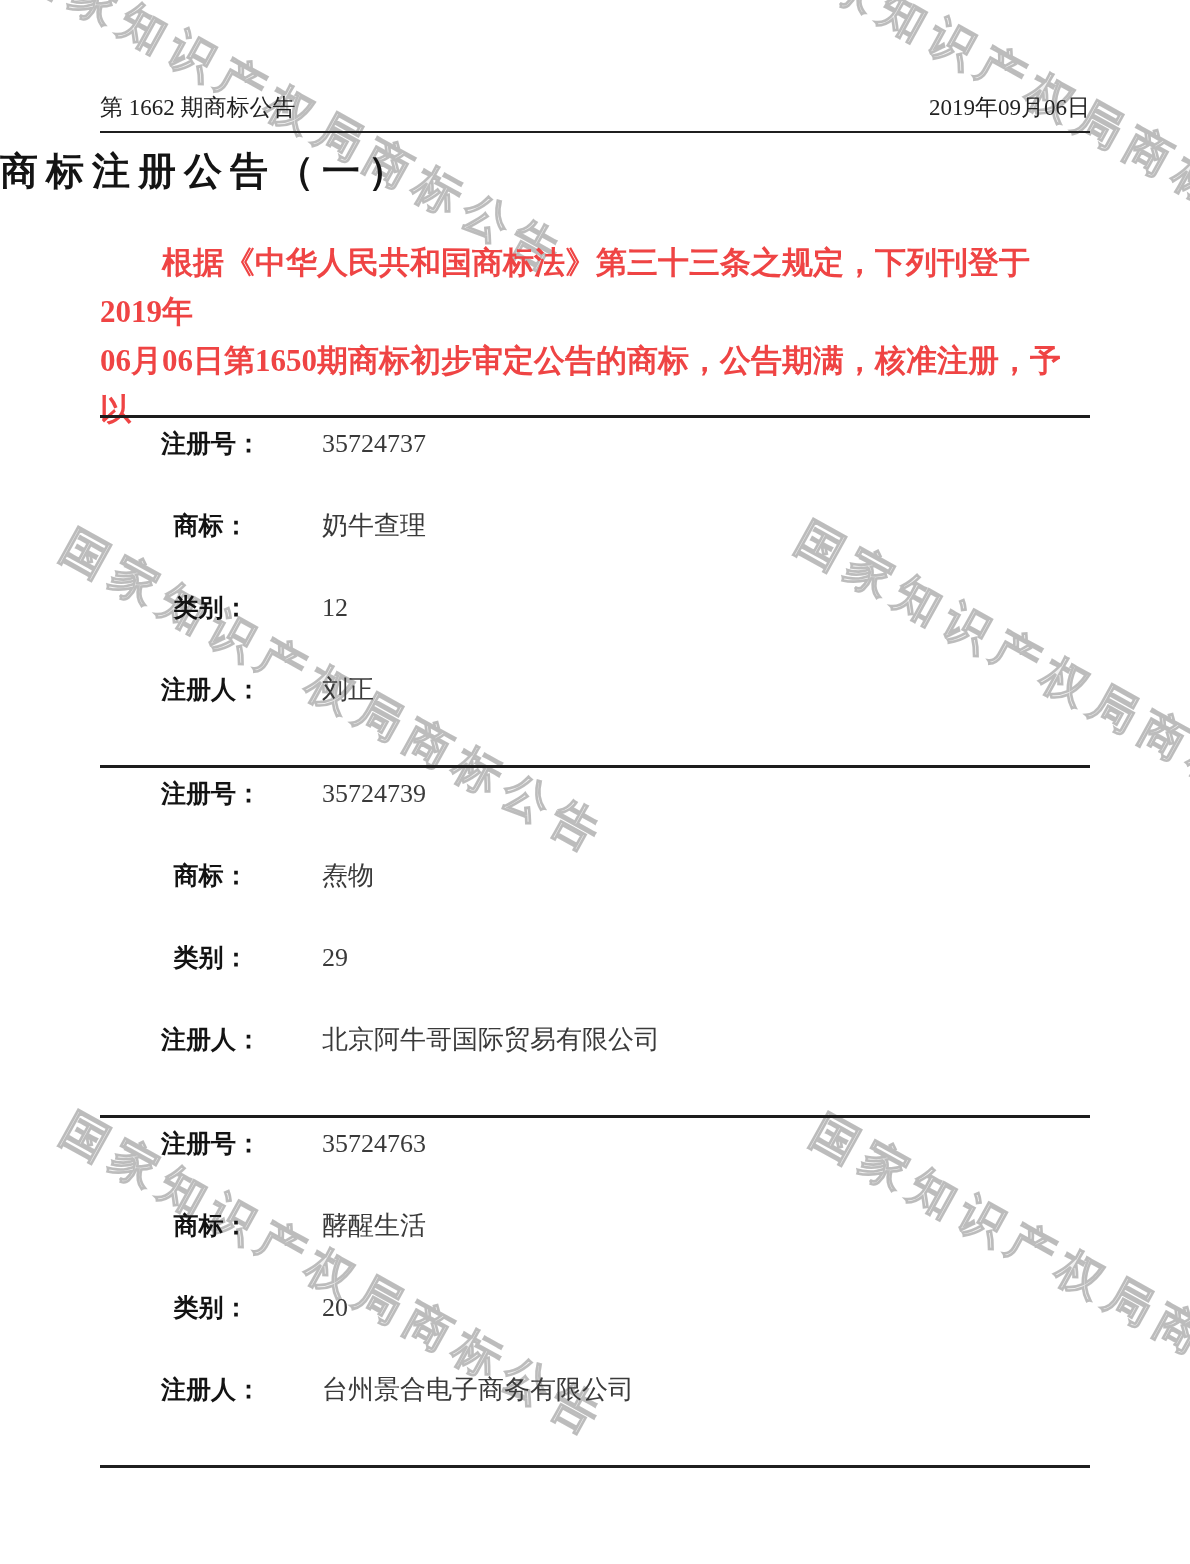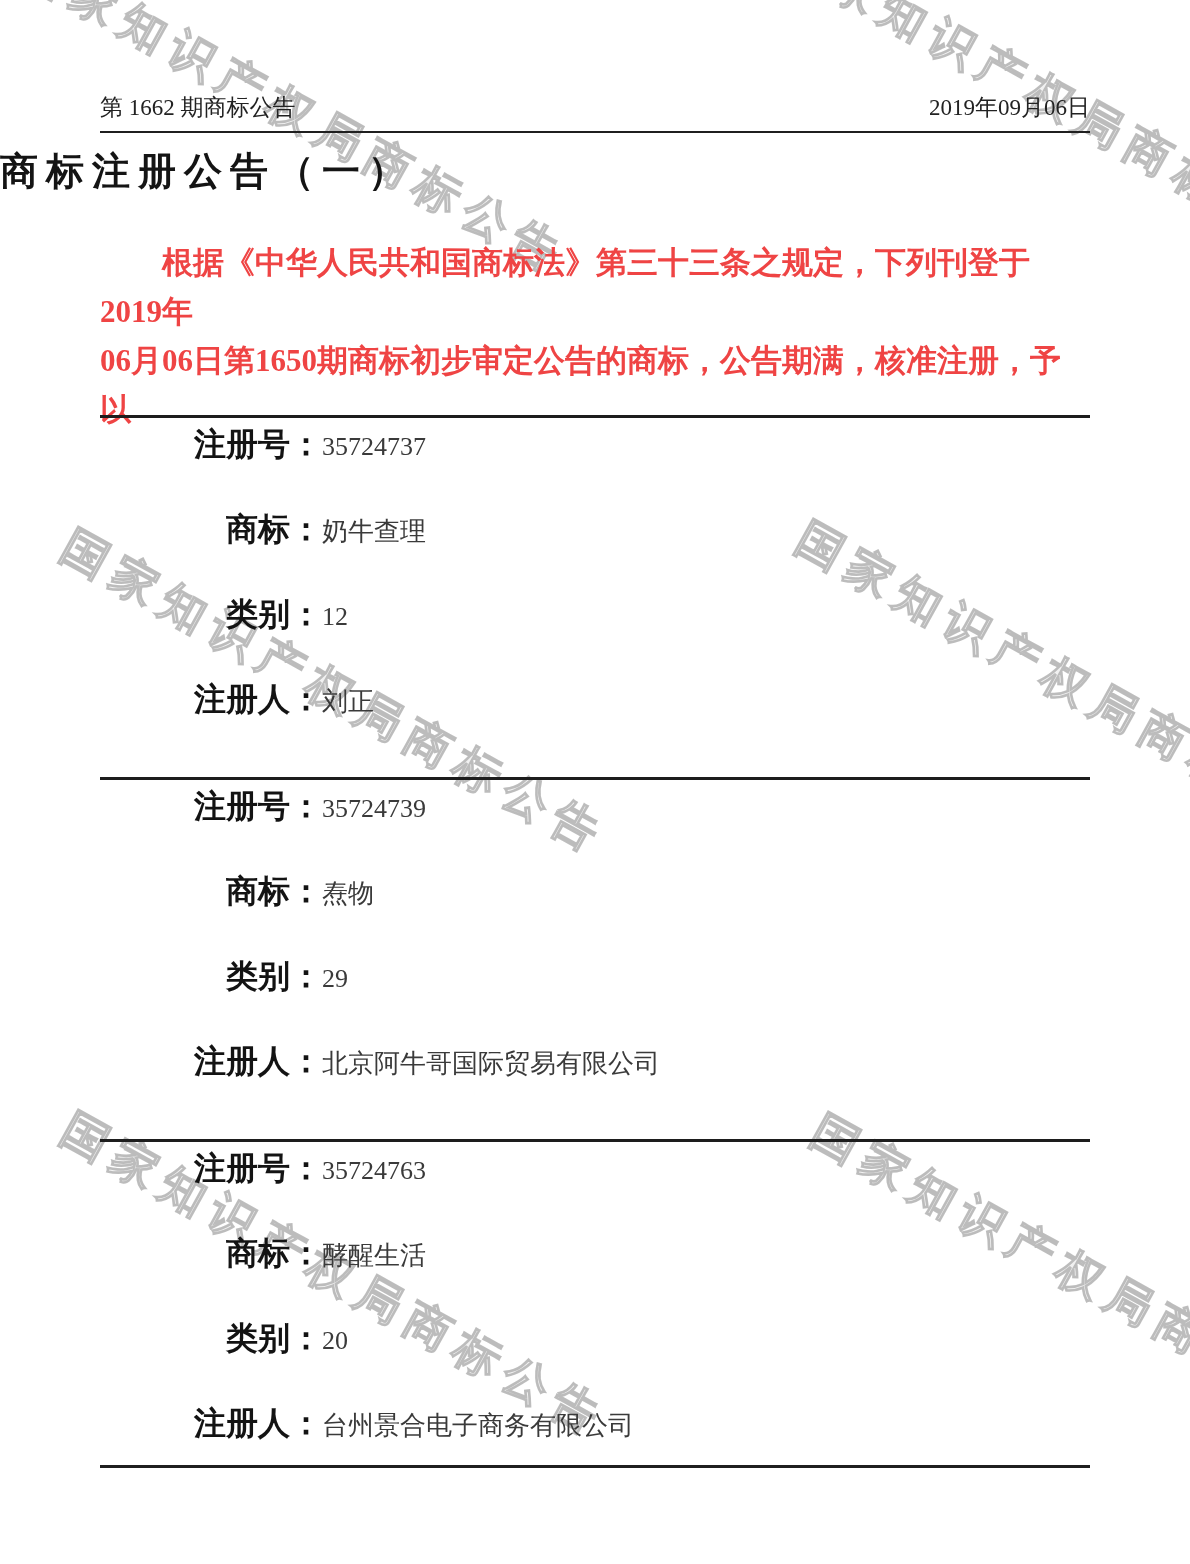--- a/index.html
+++ b/index.html
@@ -73,22 +73,22 @@
     left: 100px; width: 990px; top: 415px;
   }
   .entry {
     border-top: 3px solid #1d1d1d;
     padding: 10px 0 59px 0;
   }
   .row { display: flex; align-items: baseline; line-height: 32px; margin: 0 0 50px 0; }
   .row:last-child { margin-bottom: 0; }
   .flabel {
     width: 222px;
-    text-align: right;
-    font-size: 32px;
+    text-align: center;
+    font-size: 25px;
     font-weight: bold;
     color: #131313;
     flex: 0 0 auto;
   }
   .fvalue {
     font-size: 26px;
     color: #3a3a3a;
   }
   .end-rule { top: 1465px; height: 3px; }
 </style>

